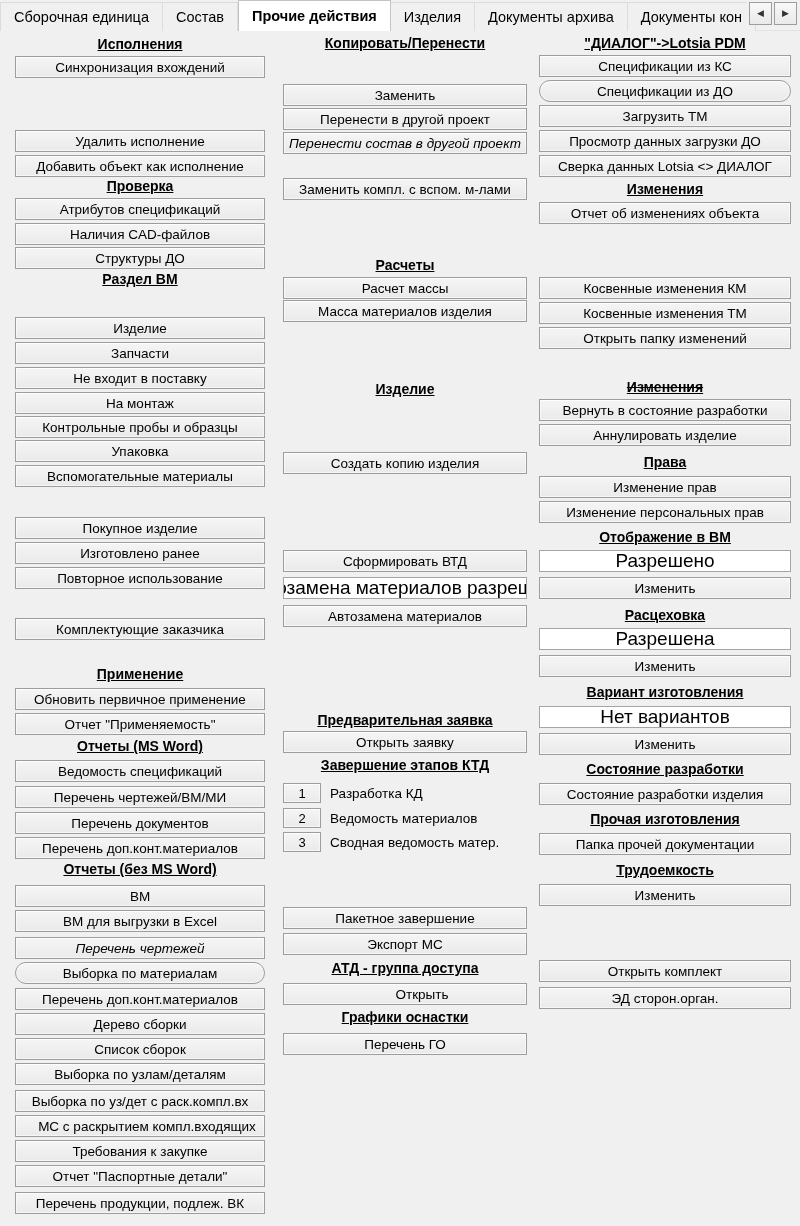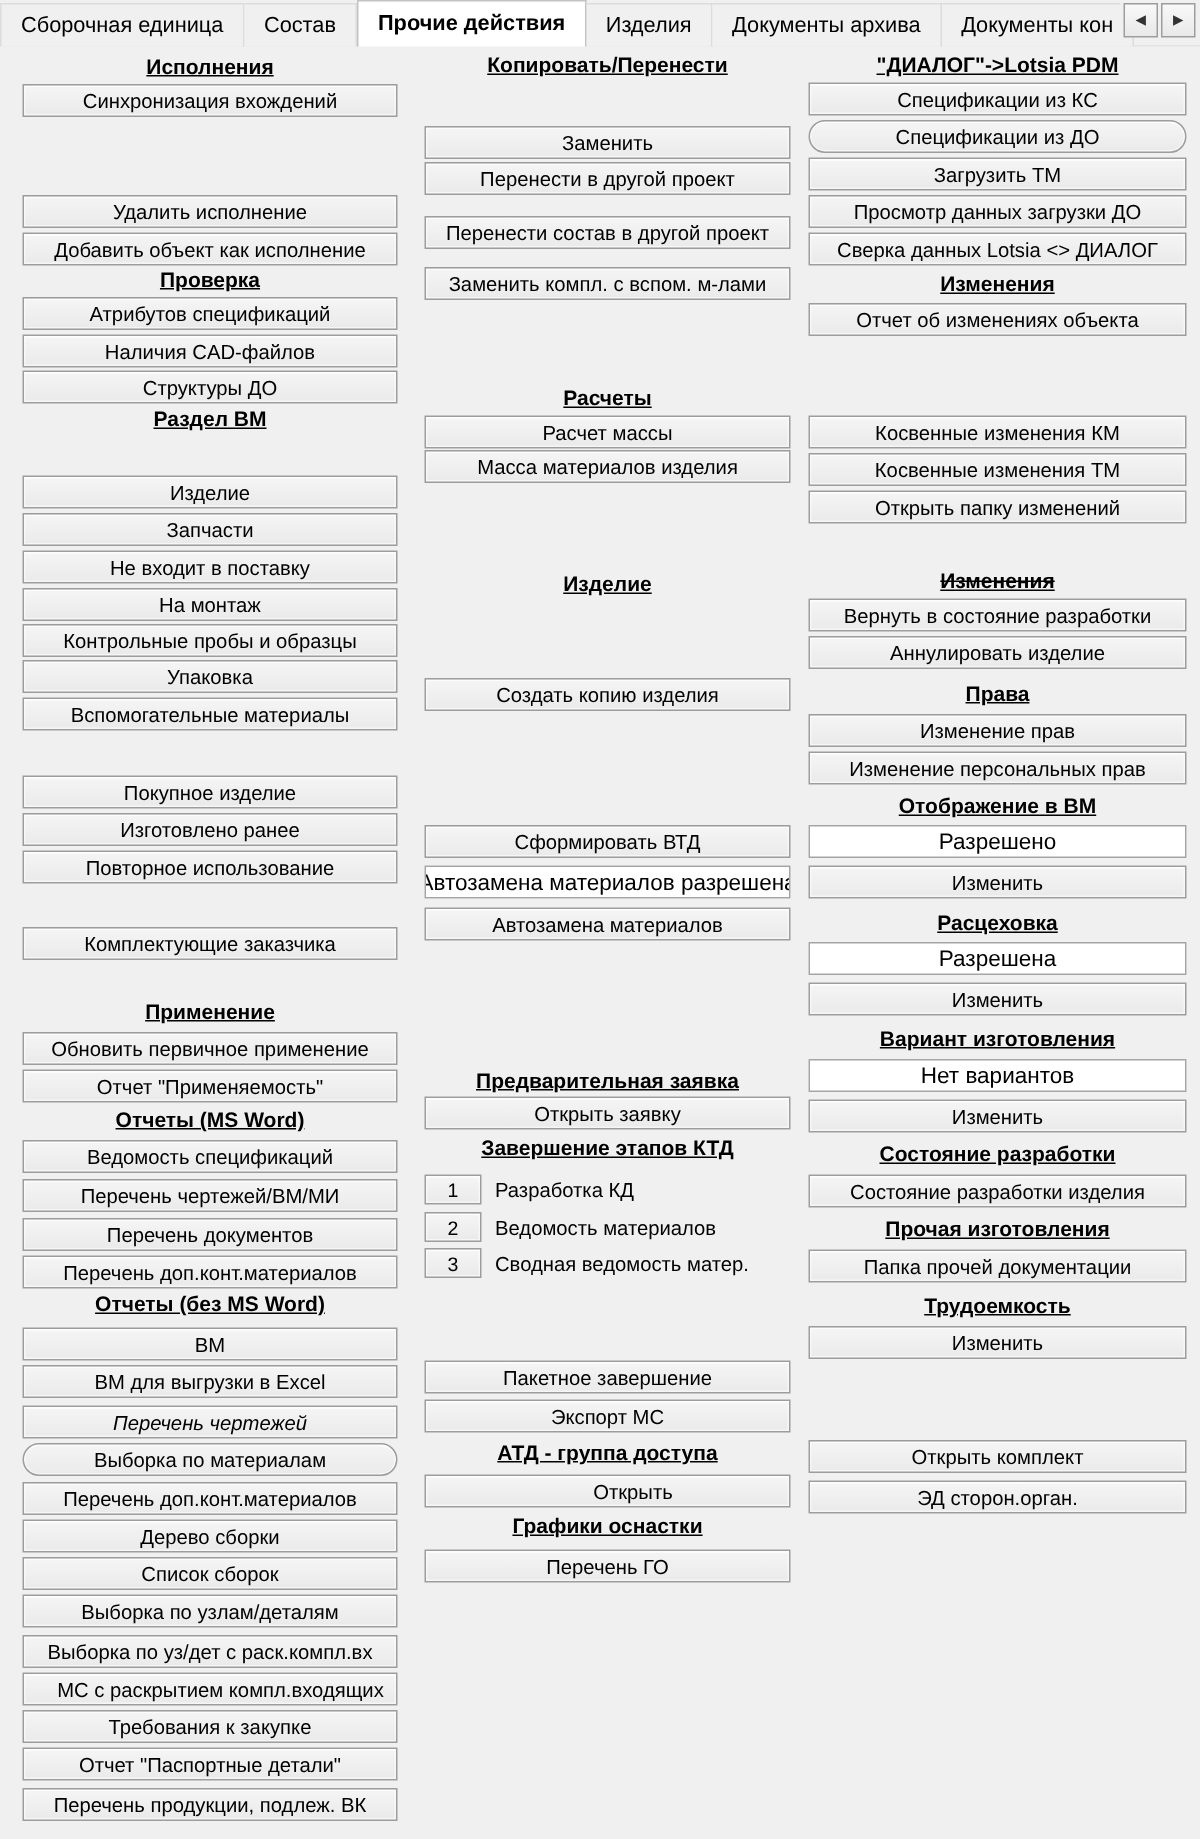--- a/index.html
+++ b/index.html
@@ -52,21 +52,21 @@
     display:flex; align-items:center; justify-content:center;
     background:linear-gradient(#f5f5f5,#eaeaea);
     border:1px solid #9d9d9d;
     box-shadow:inset 0 1px 0 #fdfdfd, inset 0 0 0 1px rgba(255,255,255,.55);
     font-family:inherit; font-size:13.5px; color:#000;
     white-space:nowrap; overflow:hidden; cursor:default;
   }
   .field {
     height:22px; display:flex; align-items:center; justify-content:center;
     background:#ffffff; border:1px solid #a5a5a5;
-    font-size:15px; white-space:nowrap; overflow:hidden;
+    font-size:19px; white-space:nowrap; overflow:hidden;
   }
   .steprow { height:20px; display:flex; align-items:center; }
   .stepbtn { position:static; flex:0 0 38px; width:38px; height:20px; font-size:13px; }
   .steplabel { margin-left:9px; font-size:13.5px; white-space:nowrap; }
 </style>
 </head>
 <body>
 
 <div class="screen">
   <div class="tabbar">
@@ -129,21 +129,21 @@
         <button class="btn abs" style="top: 1090px;">Выборка по уз/дет с раск.компл.вх</button>
         <button class="btn abs" style="top: 1115px; padding-left: 16px;">МС с раскрытием компл.входящих</button>
         <button class="btn abs" style="top: 1140px;">Требования к закупке</button>
         <button class="btn abs" style="top: 1165px;">Отчет "Паспортные детали"</button>
         <button class="btn abs" style="top: 1192px;">Перечень продукции, подлеж. ВК</button>
       </div>
       <div class="col" style="left: 283px; width: 244px;">
         <div class="sec abs" style="top: 35px;">Копировать/Перенести</div>
         <button class="btn abs" style="top: 84px;">Заменить</button>
         <button class="btn abs" style="top: 108px;">Перенести в другой проект</button>
-        <button class="btn abs" style="top: 144px;">Перенести состав в другой проект</button>
+        <button class="btn abs" style="top: 132px; font-style: italic;">Перенести состав в другой проект</button>
         <button class="btn abs" style="top: 178px;">Заменить компл. с вспом. м-лами</button>
         <div class="sec abs" style="top: 257px;">Расчеты</div>
         <button class="btn abs" style="top: 277px;">Расчет массы</button>
         <button class="btn abs" style="top: 300px;">Масса материалов изделия</button>
         <div class="sec abs" style="top: 381px;">Изделие</div>
         <button class="btn abs" style="top: 452px;">Создать копию изделия</button>
         <button class="btn abs" style="top: 550px;">Сформировать ВТД</button>
         <div class="field abs" style="top: 577px;">Автозамена материалов разрешена</div>
         <button class="btn abs" style="top: 605px;">Автозамена материалов</button>
         <div class="sec abs" style="top: 712px;">Предварительная заявка</div>

